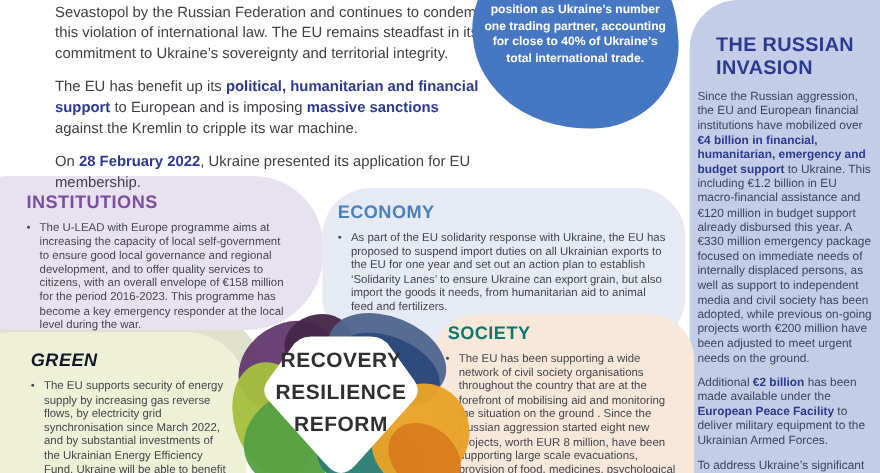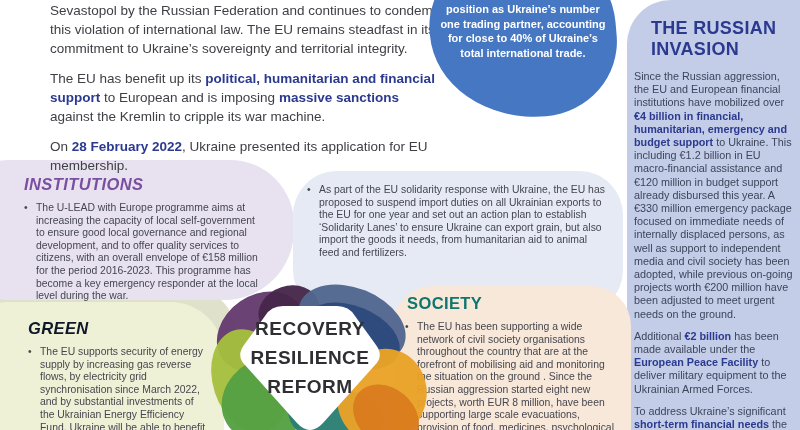--- a/index.html
+++ b/index.html
@@ -22,42 +22,42 @@
     border-radius:50% 50% 44% 62% / 48% 52% 46% 56%;
   }
   .bubble-text{
     position:absolute;left:10px;right:10px;top:56px;transform:rotate(5deg);
     color:#ffffff;font-size:11px;line-height:14.5px;font-weight:bold;text-align:center;
   }
 
   
   .right-panel{
     position:absolute;left:627px;top:0;width:173px;height:430px;box-sizing:border-box;
-    background:#c4cde8;border-radius:44px 0 0 0;z-index:1;padding:16px 7px 0 7px;
+    background:#c4cde8;border-radius:44px 0 0 0;z-index:1;padding:28px 7px 0 7px;
   }
   .right-panel h2{
     margin:2px 0 10px 17px;width:130px;
     font-size:18px;line-height:21px;color:#2b3a8f;letter-spacing:.3px;
   }
   .right-panel p{
     margin:0 0 9px 0;font-size:10.8px;line-height:13.2px;color:#3c455a;text-align:left;
   }
   .right-panel .hl{color:#2b3a8f;}
 
   
   .blob{position:absolute;box-sizing:border-box;z-index:1;}
   .blob h3{margin:0 0 8px 0;font-size:16.5px;font-weight:bold;letter-spacing:.4px;}
   .bullet{display:flex;font-size:10.4px;line-height:12.6px;color:#45464e;}
   .bullet .dot{width:12px;flex:none;}
 
   .blob.institutions{
     left:-38px;top:160px;width:332px;height:140px;background:#e8e2f0;
     border-radius:46px 64px 70px 46px;padding:15px 28px 0 62px;
   }
-  .blob.institutions h3{color:#7b4fa0;font-style:italic;}
+  .blob.institutions h3{color:#7b4fa0;}
 
   .blob.economy{
     left:293px;top:171px;width:330px;height:143px;background:#e5eaf5;
     border-radius:44px;padding:13px 14px 0 14px;
   }
   .blob.economy h3{color:#4b80b8;}
 
   .band.green-band{
     position:absolute;left:-38px;top:288px;width:274px;height:92px;background:#dfe1cb;
     border-radius:46px;z-index:0;
@@ -117,20 +117,21 @@
 
   <section class="blob institutions">
     <h3>INSTITUTIONS</h3>
     <div class="bullet">
       <span class="dot">•</span>
       <span>The U-LEAD with Europe programme aims at increasing the capacity of local self-government to ensure good local governance and regional development, and to offer quality services to citizens, with an overall envelope of €158 million for the period 2016-2023. This programme has become a key emergency responder at the local level during the war.</span>
     </div>
   </section>
 
   <section class="blob economy">
+    <h3>ECONOMY</h3>
     <div class="bullet">
       <span class="dot">•</span>
       <span>As part of the EU solidarity response with Ukraine, the EU has proposed to suspend import duties on all Ukrainian exports to the EU for one year and set out an action plan to establish ‘Solidarity Lanes’ to ensure Ukraine can export grain, but also import the goods it needs, from humanitarian aid to animal feed and fertilizers.</span>
     </div>
   </section>
 
   <div class="band green-band"></div>
   <section class="blob green">
     <h3>GREEN</h3>
     <div class="bullet">

